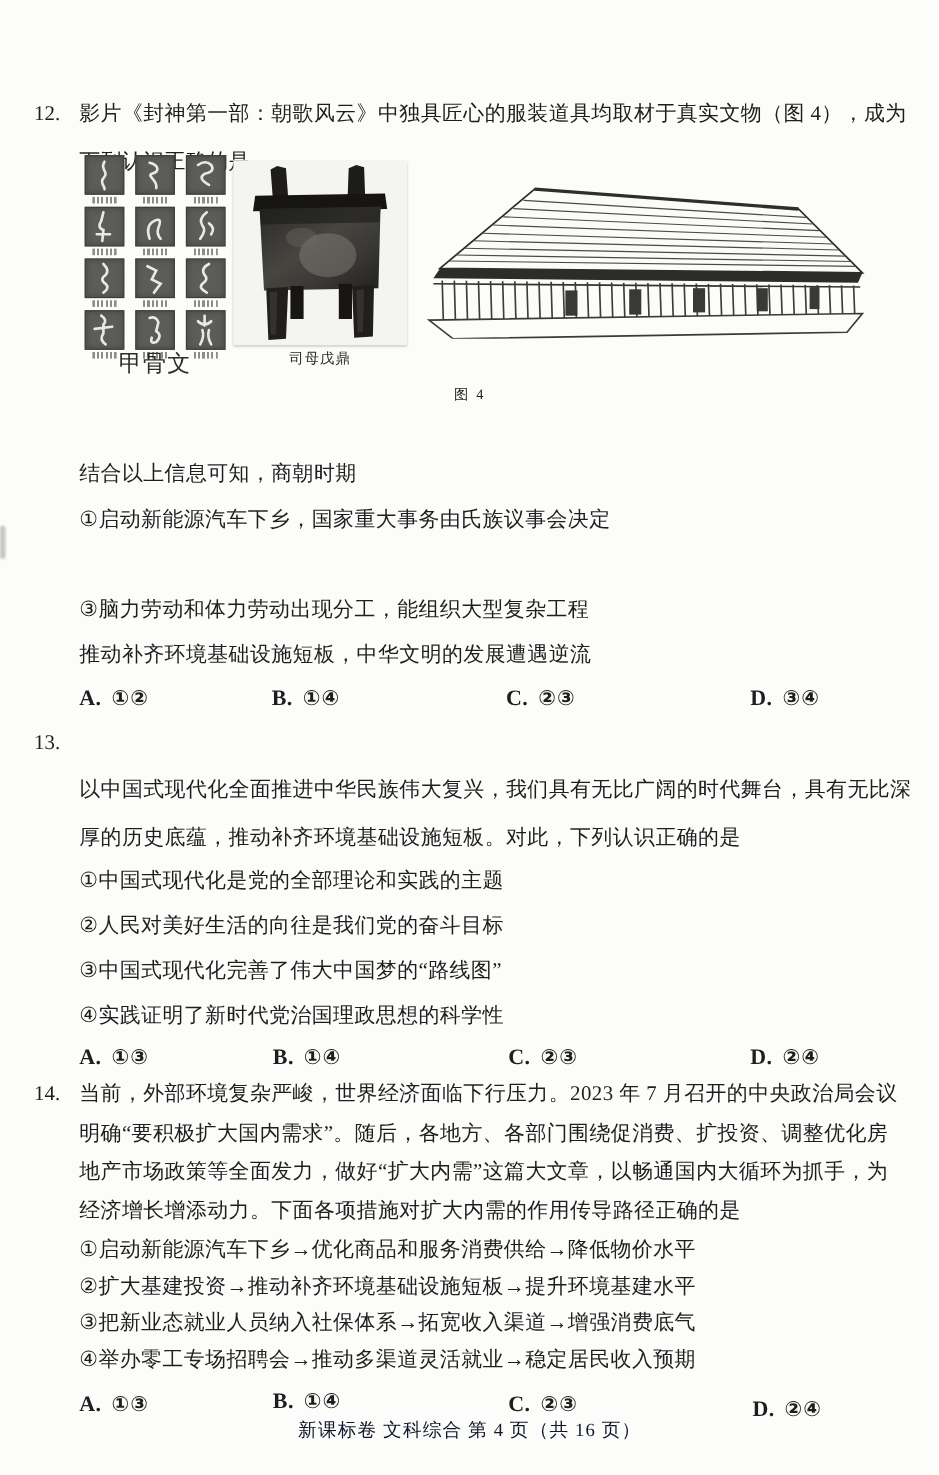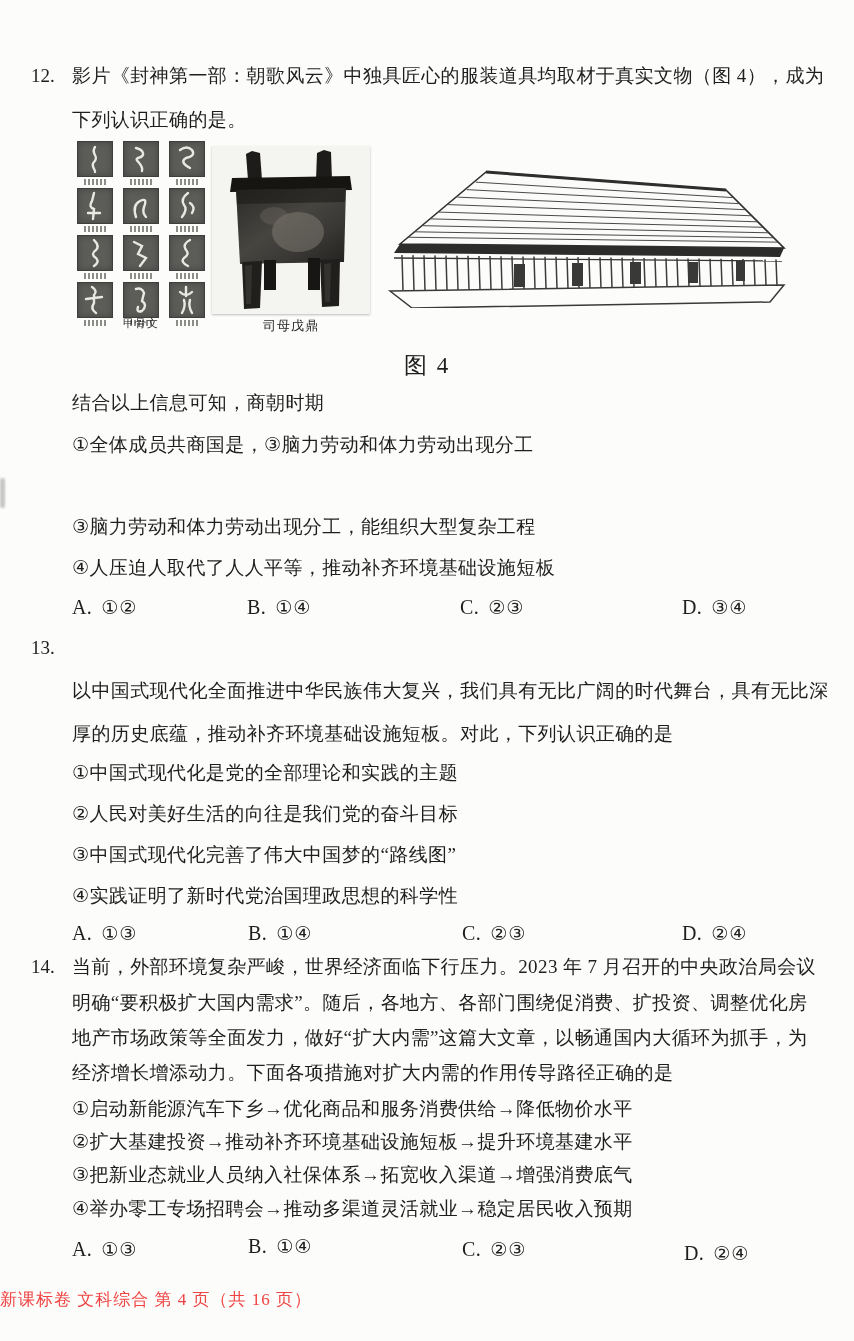--- a/index.html
+++ b/index.html
@@ -2,32 +2,32 @@
 <html><head>
 <meta charset="utf-8">
 <style>
   html,body{margin:0;padding:0;background:#e8e8e6;}
   .page{
     position:relative;width:854px;height:1341px;margin:0 auto;
     background:#fcfcfa;color:#1e1e1e;overflow:hidden;
     font-family:"Liberation Serif","DejaVu Serif","DejaVu Sans",serif;
   }
   .row{position:absolute;left:72px;font-size:19px;line-height:1.25;
-       white-space:nowrap;letter-spacing:.4px;}
+       white-space:nowrap;letter-spacing:.4px;margin-top:28px;}
   .qnum{left:31px;letter-spacing:0;}
   .opts{left:72px;width:760px;height:30px;font-size:20px;}
-  .opt{position:absolute;top:0;white-space:nowrap;}
+  .opt{position:absolute;top:0;white-space:nowrap;font-weight:bold;}
   .olet{margin-right:9px;}
   .oval{font-family:"DejaVu Sans",sans-serif;letter-spacing:1px;font-size:19px;}
   .figcap{position:absolute;text-align:center;font-size:13px;color:#2a2a2a;
           letter-spacing:1px;}
   .figcap.small{font-size:14px;color:#3a3a3a;}
-  .figcap.big{font-size:23px;letter-spacing:2px;color:#1e1e1e;}
-  .footer{position:absolute;left:0;top:1288px;width:854px;text-align:left;
-          font-size:17px;letter-spacing:1px;color:#ef4444;}
+  .figcap.big{font-size:13px;letter-spacing:2px;color:#1e1e1e;}
+  .footer{position:absolute;left:0;top:1288px;width:854px;text-align:center;
+          font-size:17px;letter-spacing:1px;color:#0f172a;}
   
   .ogrid{position:absolute;left:76px;top:141px;display:grid;
          grid-template-columns:repeat(3,38px);column-gap:8px;row-gap:2px;}
   .ocellwrap{width:38px;}
   .ocell{width:34px;height:34px;margin:0 auto;background:#5c5c58;
          border:1px solid #3e3e3c;box-shadow:inset 0 0 6px #444;}
   .ocell svg{width:100%;height:100%;}
   .ocell path{fill:none;stroke:#e9e9e4;stroke-width:2.4;stroke-linecap:round;}
   .ocap{width:22px;height:6px;margin:2px auto 1px;opacity:.7;
         background:repeating-linear-gradient(90deg,#5c5c58 0 2px,transparent 2px 4px);}
@@ -115,21 +115,21 @@
           </svg></div>
         <div class="ocap"></div>
       </div>
       <div class="ocellwrap">
         <div class="ocell"><svg viewBox="0 0 34 34">
             <path d="M16 4 L16 13 M10 9 Q16 15 22 9 M14 17 Q16 23 12 30 M20 17 Q18 23 22 30"></path>
           </svg></div>
         <div class="ocap"></div>
       </div>
     </div>
-  <div class="figcap" style="left:76px;top:316px;width:130px;font-size:11px">甲骨文</div>
+  <div class="figcap" style="left:76px;top:316px;width:130px;font-size:21px">甲骨文</div>
 
   <div class="fig" style="left:212px;top:146px">
     <svg width="158" height="168" viewBox="0 0 158 168" class="artifact-shadow">
       <defs>
         <linearGradient id="dingBody" x1="0" y1="0" x2="1" y2="1">
           <stop offset="0" stop-color="#2b2a28"></stop>
           <stop offset="0.45" stop-color="#474540"></stop>
           <stop offset="0.7" stop-color="#3a3835"></stop>
           <stop offset="1" stop-color="#22211f"></stop>
         </linearGradient>
@@ -224,23 +224,23 @@
       </g>
 
       <polygon points="4,133 398,127 384,144 26,150" fill="#fcfcfa" stroke="#3a3a38" stroke-width="1.5"></polygon>
       <line x1="10" y1="138" x2="392" y2="132" stroke="#55555300" stroke-width="1"></line>
     </svg>
   </div>
 
   <div class="figcap big" style="left:0;top:350px;width:854px">图 4</div>
 
   <div class="row" style="top:391px">结合以上信息可知，商朝时期</div>
-  <div class="row" style="top:433px">①全体成员共商国是，③脑力劳动和体力劳动出现分工</div>
+  <div class="row" style="top:433px">①启动新能源汽车下乡，国家重大事务由氏族议事会决定</div>
   <div class="row" style="top:515px">③脑力劳动和体力劳动出现分工，能组织大型复杂工程</div>
-  <div class="row" style="top:556px">④人压迫人取代了人人平等，推动补齐环境基础设施短板</div>
+  <div class="row" style="top:556px">推动补齐环境基础设施短板，中华文明的发展遭遇逆流</div>
 
   <div class="row opts" style="top:595px">
     <span class="opt" style="left:0"><span class="olet">A.</span><span class="oval">①②</span></span>
     <span class="opt" style="left:175px"><span class="olet">B.</span><span class="oval">①④</span></span>
     <span class="opt" style="left:388px"><span class="olet">C.</span><span class="oval">②③</span></span>
     <span class="opt" style="left:610px"><span class="olet">D.</span><span class="oval">③④</span></span>
   </div>
 
   <div class="row qnum" style="top:636px">13.</div>
   <div class="row" style="top:679px">以中国式现代化全面推进中华民族伟大复兴，我们具有无比广阔的时代舞台，具有无比深</div>

